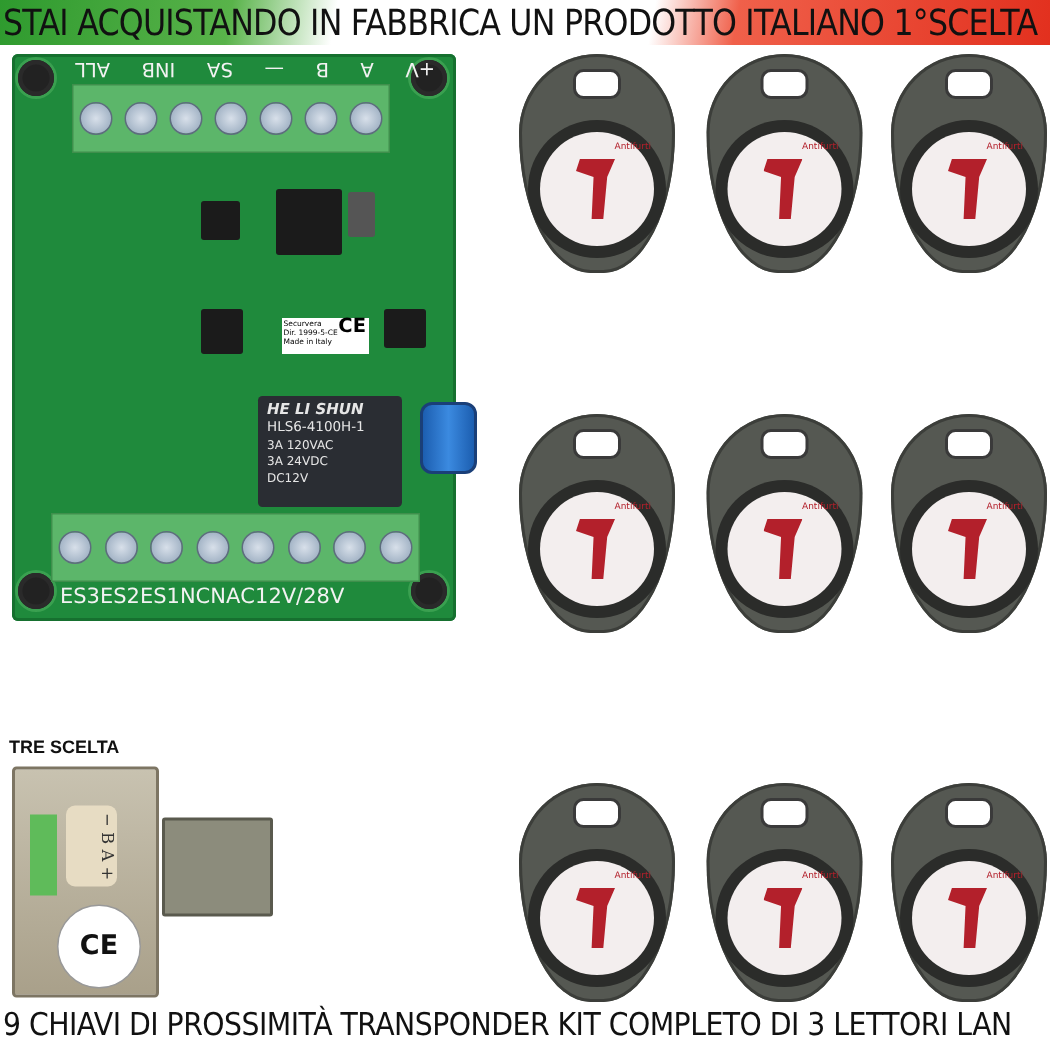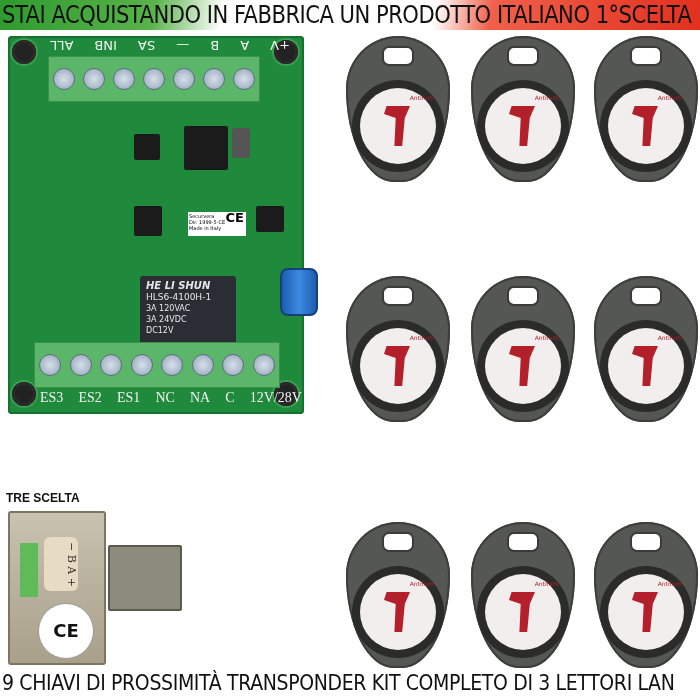--- a/index.html
+++ b/index.html
@@ -8,23 +8,23 @@
     background:linear-gradient(100deg,#2e9a2e 0%,#59b34a 22%,#ffffff 32%,#ffffff 62%,#f0604a 70%,#e2301e 100%);}
   .banner span{position:absolute;left:2px;top:1px;font-size:24px;line-height:28px;color:#111;
     font-family:"DejaVu Sans",sans-serif;font-weight:normal;letter-spacing:-0.6px;transform:scaleX(0.88);transform-origin:left;white-space:nowrap;}
   .pcb{position:absolute;left:8px;top:36px;width:296px;height:378px;background:#1f8a3c;border-radius:4px;
     box-shadow:inset 0 0 0 2px #16702f;}
   .hole{position:absolute;width:24px;height:24px;border-radius:50%;background:#222;box-shadow:0 0 0 3px #2a2a2a inset,0 0 0 2px #3aa050;}
   .term{position:absolute;height:44px;background:#5cb66a;border:1px solid #3f8f4c;display:flex;align-items:center;justify-content:space-around;}
   .screw{width:20px;height:20px;border-radius:50%;background:radial-gradient(circle,#d8e0ea,#8fa3b8);border:1px solid #5d6d7d;}
   .toplabels{position:absolute;left:42px;top:2px;width:240px;font-size:13px;color:#f2f2f2;transform:rotate(180deg);
     display:flex;justify-content:space-between;white-space:nowrap;}
-  .botlabels{position:absolute;left:32px;top:354px;width:262px;font-size:14px;color:#f2f2f2;display:flex;justify-content:space-between;white-space:nowrap;font-family:Liberation Serif, serif;}
+  .botlabels{position:absolute;left:32px;top:354px;width:262px;font-size:14px;color:#f2f2f2;display:flex;white-space:nowrap;}
   .chip{position:absolute;background:#1b1b1b;border-radius:2px;}
-  .relay{position:absolute;left:132px;top:228px;width:96px;height:74px;background:#2a2d33;border-radius:3px;color:#e6e6e6;font-size:8px;padding:4px 6px;box-sizing:border-box;line-height:11px;margin-top:12px;}
+  .relay{position:absolute;left:164px;top:228px;width:96px;height:74px;background:#2a2d33;border-radius:3px;color:#e6e6e6;font-size:8px;padding:4px 6px;box-sizing:border-box;line-height:11px;}
   .relay b{font-size:10px;font-style:italic;}
   .cap{position:absolute;left:280px;top:268px;width:34px;height:44px;border-radius:8px;background:linear-gradient(90deg,#1c5eb0,#3b8ae0,#1c5eb0);border:2px solid #1a3f78;}
   .dip{position:absolute;left:28px;top:128px;width:76px;height:36px;background:#333;color:#fff;font-size:7px;}
   .dip .sw{position:absolute;top:10px;width:8px;height:16px;background:#ddd;}
   .celabel{position:absolute;left:180px;top:176px;width:58px;height:24px;background:#fff;color:#000;font-size:5px;line-height:6px;padding:1px;box-sizing:border-box;}
   .celabel .ce{position:absolute;right:2px;top:3px;font-size:13px;font-weight:bold;}
   .lettori-title{position:absolute;left:6px;top:491px;font-size:12px;font-weight:bold;color:#111;font-family:"Liberation Sans",sans-serif;}
   .reader{position:absolute;left:8px;top:511px;width:94px;height:150px;background:linear-gradient(180deg,#c8c2b0,#a9a08a);border:2px solid #7d7563;border-radius:3px;}
   .reader .jack{position:absolute;left:98px;top:32px;width:70px;height:62px;background:#8c8c7c;border:2px solid #5a5a4e;border-radius:2px;}
   .reader .tb{position:absolute;left:10px;top:30px;width:18px;height:54px;background:#5fbb5a;}

